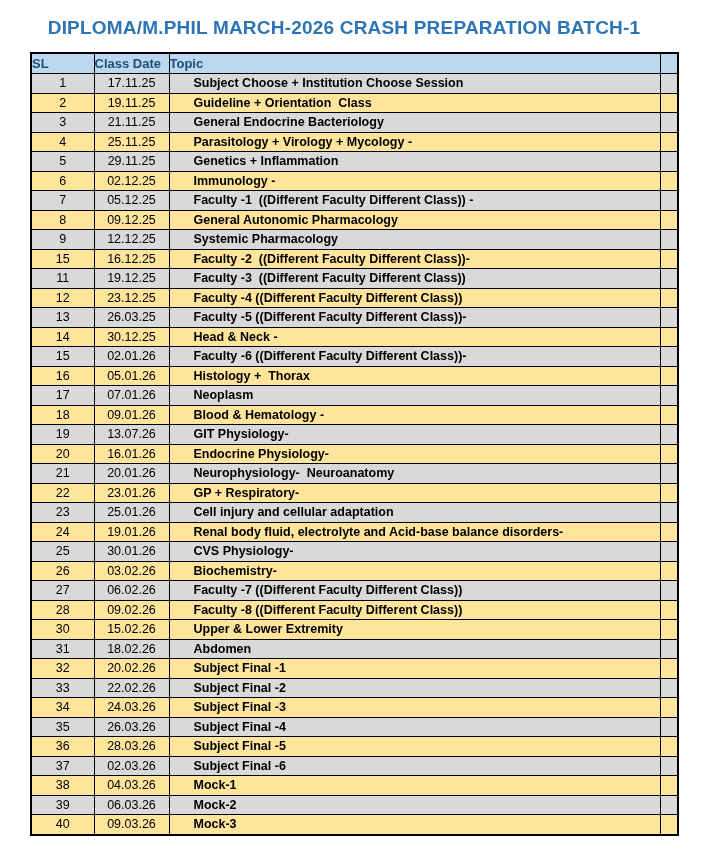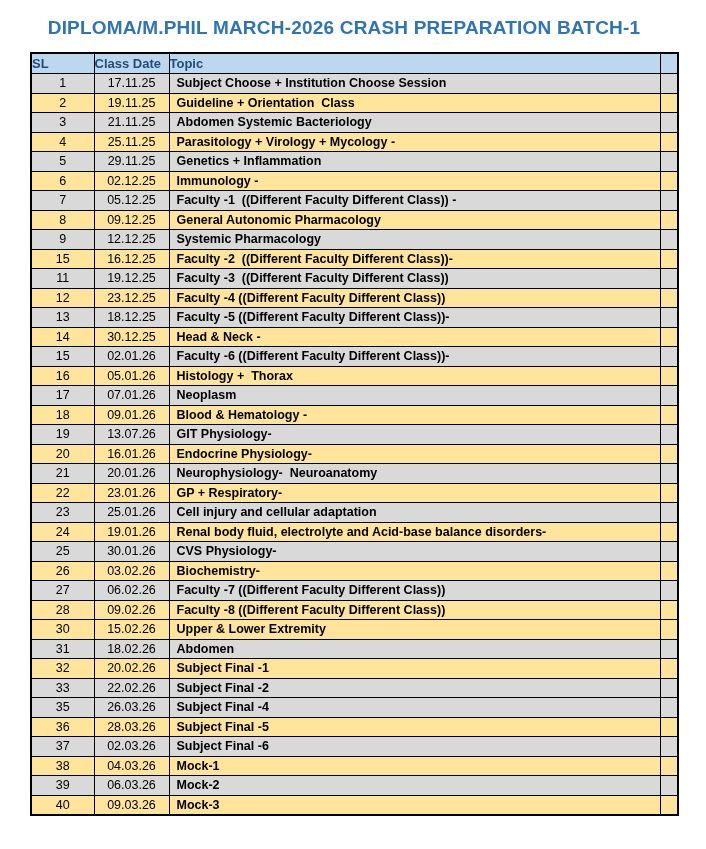--- a/index.html
+++ b/index.html
@@ -60,21 +60,21 @@
     font-size: 12.5px;
     color: #000;
   }
   tbody td.sl,
   tbody td.date {
     text-align: center;
     font-weight: normal;
   }
   tbody td.topic {
     text-align: left;
-    padding-left: 7px;
+    padding-left: 24px;
     font-weight: bold;
     white-space: pre;
   }
   tr.gray td   { background: var(--row-gray, #D9D9D9); }
   tr.yellow td { background: var(--row-yellow, #FFE49C); }
 </style>
 </head>
 <body>
 
 <div class="page">
@@ -104,21 +104,21 @@
         </tr>
         <tr class="yellow">
           <td class="sl">2</td>
           <td class="date">19.11.25</td>
           <td class="topic">Guideline + Orientation  Class</td>
           <td class="spacer"></td>
         </tr>
         <tr class="gray">
           <td class="sl">3</td>
           <td class="date">21.11.25</td>
-          <td class="topic">Abdomen Systemic Bacteriology</td>
+          <td class="topic">General Endocrine Bacteriology</td>
           <td class="spacer"></td>
         </tr>
         <tr class="yellow">
           <td class="sl">4</td>
           <td class="date">25.11.25</td>
           <td class="topic">Parasitology + Virology + Mycology -</td>
           <td class="spacer"></td>
         </tr>
         <tr class="gray">
           <td class="sl">5</td>
@@ -163,21 +163,21 @@
           <td class="spacer"></td>
         </tr>
         <tr class="yellow">
           <td class="sl">12</td>
           <td class="date">23.12.25</td>
           <td class="topic">Faculty -4 ((Different Faculty Different Class))</td>
           <td class="spacer"></td>
         </tr>
         <tr class="gray">
           <td class="sl">13</td>
-          <td class="date">18.12.25</td>
+          <td class="date">26.03.25</td>
           <td class="topic">Faculty -5 ((Different Faculty Different Class))-</td>
           <td class="spacer"></td>
         </tr>
         <tr class="yellow">
           <td class="sl">14</td>
           <td class="date">30.12.25</td>
           <td class="topic">Head &amp; Neck -</td>
           <td class="spacer"></td>
         </tr>
         <tr class="gray">
@@ -279,20 +279,26 @@
         <tr class="yellow">
           <td class="sl">32</td>
           <td class="date">20.02.26</td>
           <td class="topic">Subject Final -1</td>
           <td class="spacer"></td>
         </tr>
         <tr class="gray">
           <td class="sl">33</td>
           <td class="date">22.02.26</td>
           <td class="topic">Subject Final -2</td>
+          <td class="spacer"></td>
+        </tr>
+        <tr class="yellow">
+          <td class="sl">34</td>
+          <td class="date">24.03.26</td>
+          <td class="topic">Subject Final -3</td>
           <td class="spacer"></td>
         </tr>
         <tr class="gray">
           <td class="sl">35</td>
           <td class="date">26.03.26</td>
           <td class="topic">Subject Final -4</td>
           <td class="spacer"></td>
         </tr>
         <tr class="yellow">
           <td class="sl">36</td>

